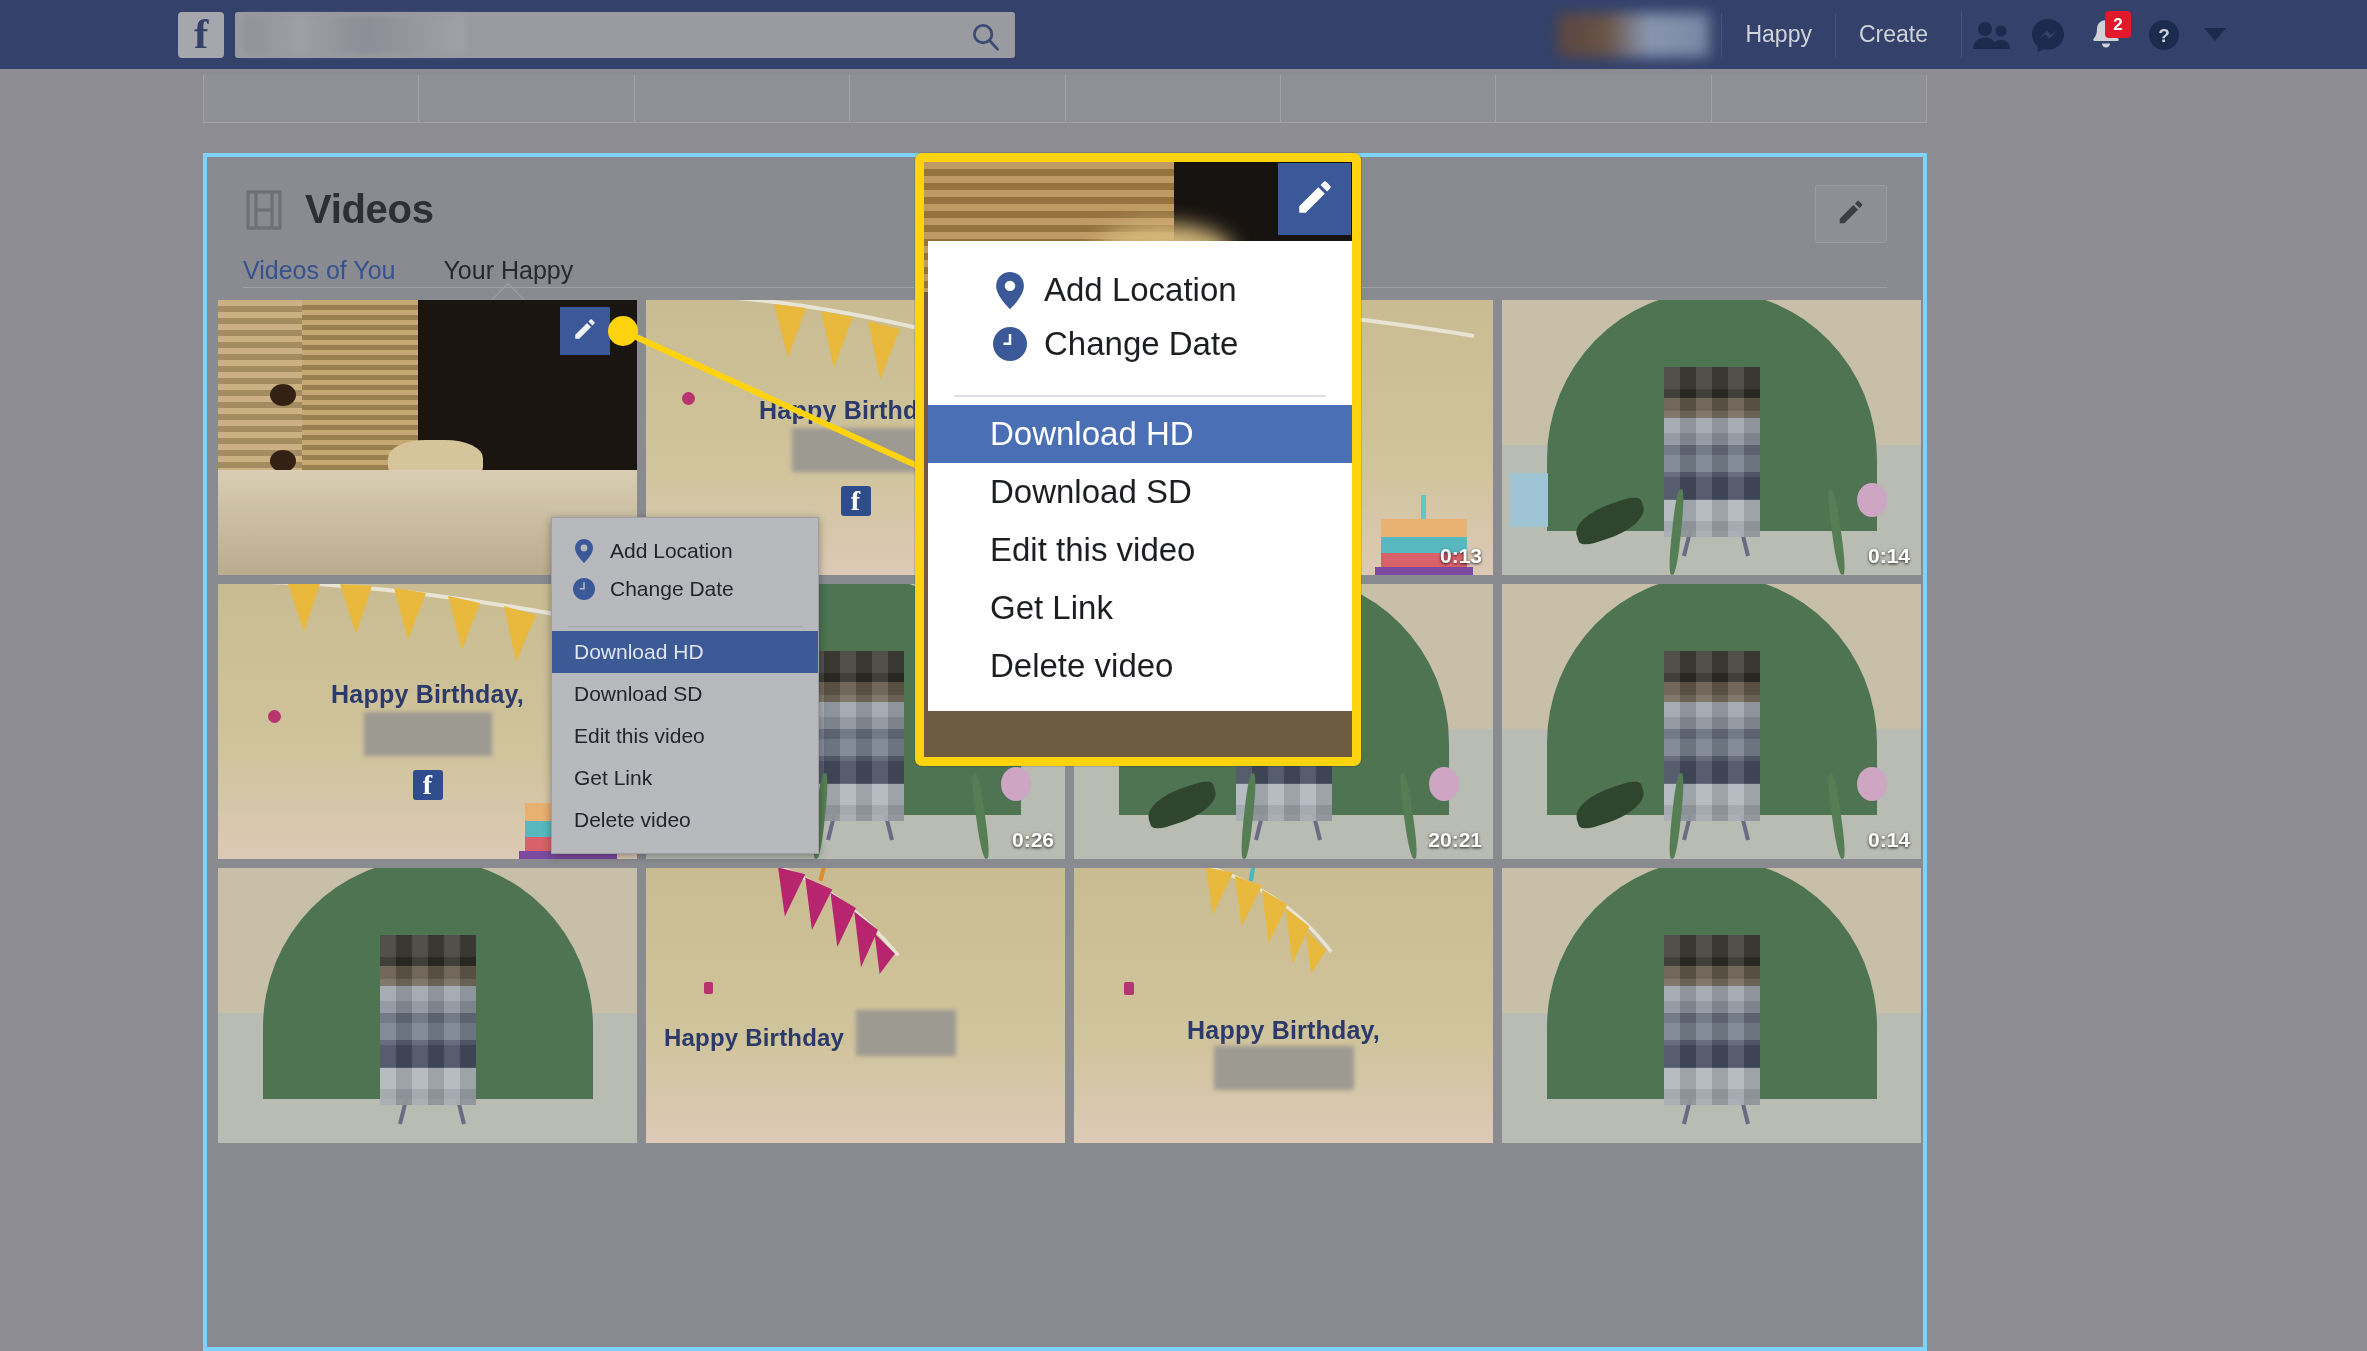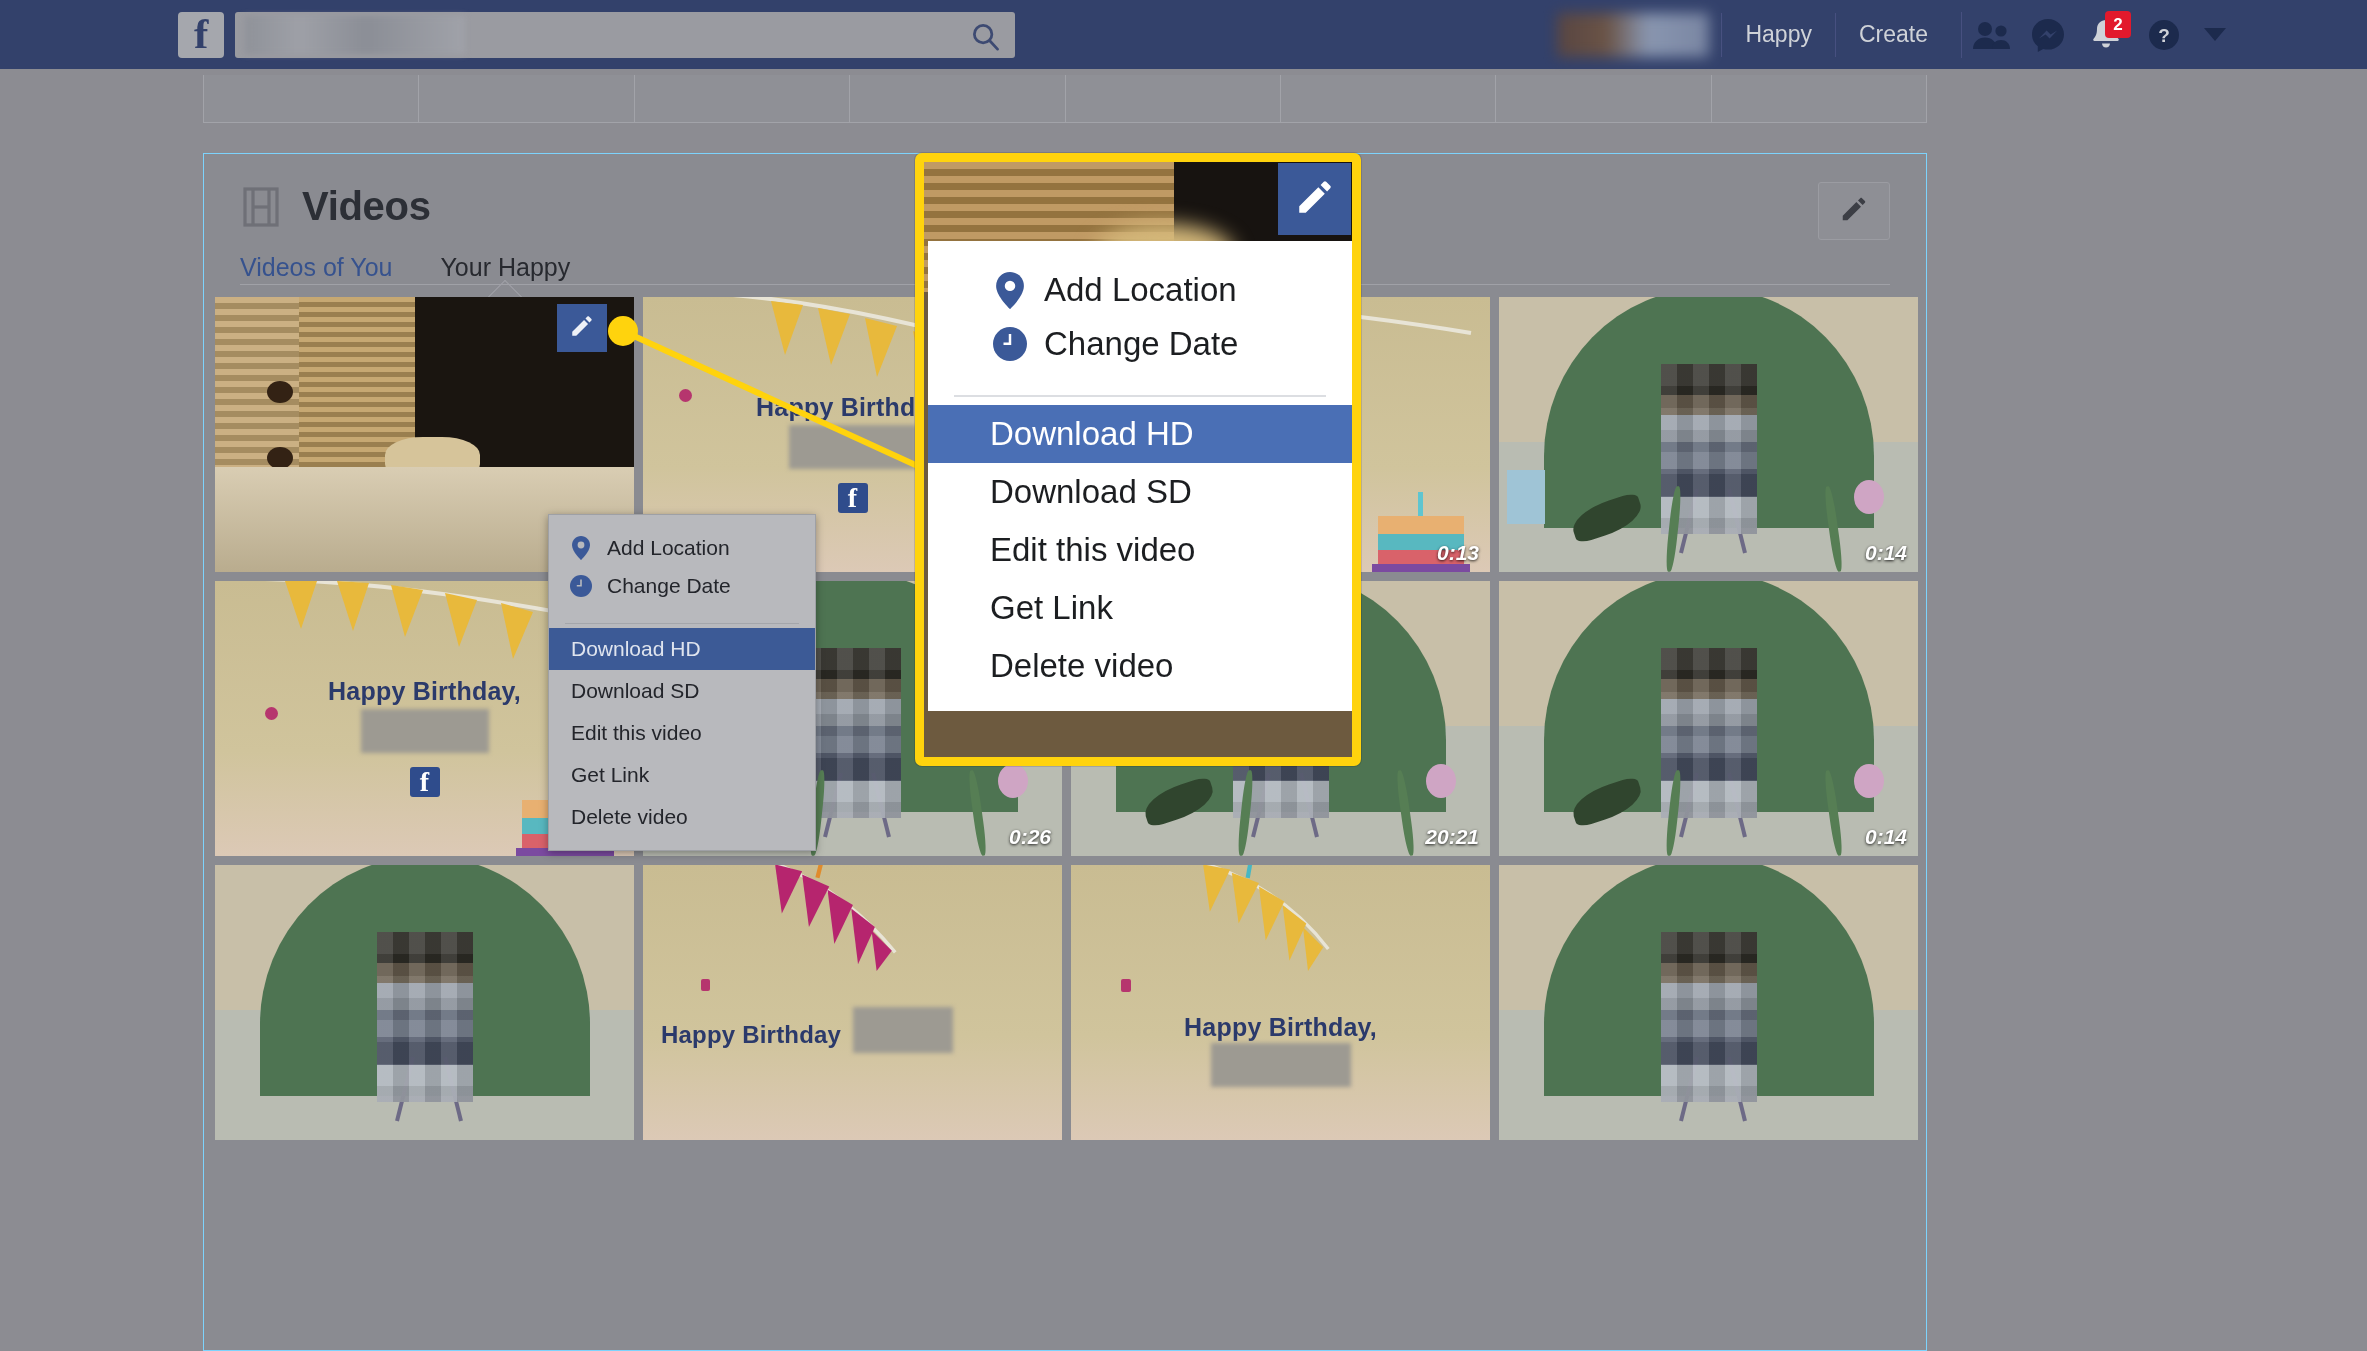--- a/index.html
+++ b/index.html
@@ -90,21 +90,21 @@
   .strip-panel {
     position: absolute; left: 203px; top: 75px; width: 1724px; height: 48px;
     background: #8f9096; border: 1px solid #a2a3a9; border-top: none;
     display: flex; align-items: stretch;
   }
   .strip-cell { flex: 1; border-right: 1px solid #a2a3a9; }
   .strip-cell:last-child { border-right: none; }
 
   .videos-panel {
     position: absolute; left: 203px; top: 153px; width: 1724px; height: 1198px;
-    background: #8a8b91; border: 1px solid #7dd3fc;
+    background: #8a8b91; border: 4px solid #7dd3fc;
   }
   .panel-head {
     position: relative; height: 140px; padding: 30px 36px 0 36px;
   }
   .panel-title-row { display: flex; align-items: center; }
   .film-icon { width: 42px; height: 42px; flex: none; }
   .panel-title {
     font-size: 40px; font-weight: bold; color: #2c2f36; margin-left: 20px; letter-spacing: -.3px;
   }
   .edit-panel-btn {
@@ -141,21 +141,20 @@
   }
   .thumb {
     position: relative; width: 419px; height: 275px; overflow: hidden;
     background: #bdb496;
   }
   .thumb .dur {
     position: absolute; right: 11px; bottom: 7px;
     color: #fff; font-size: 21px; font-weight: bold;
     text-shadow: 0 1px 3px rgba(0,0,0,.85);
     z-index: 6;
-    font-style: italic;
   }
 
   
   .sc-bedroom { background: linear-gradient(180deg,#3b2f20 0%,#2b2318 100%); }
   .sc-bedroom .blinds {
     position: absolute; left: 0; top: 0; width: 200px; height: 275px;
     background: repeating-linear-gradient(180deg,#c6a872 0px,#c6a872 5px,#9a7f4f 5px,#9a7f4f 10px);
   }
   .sc-bedroom .door {
     position: absolute; left: 0; top: 0; width: 84px; height: 275px;

